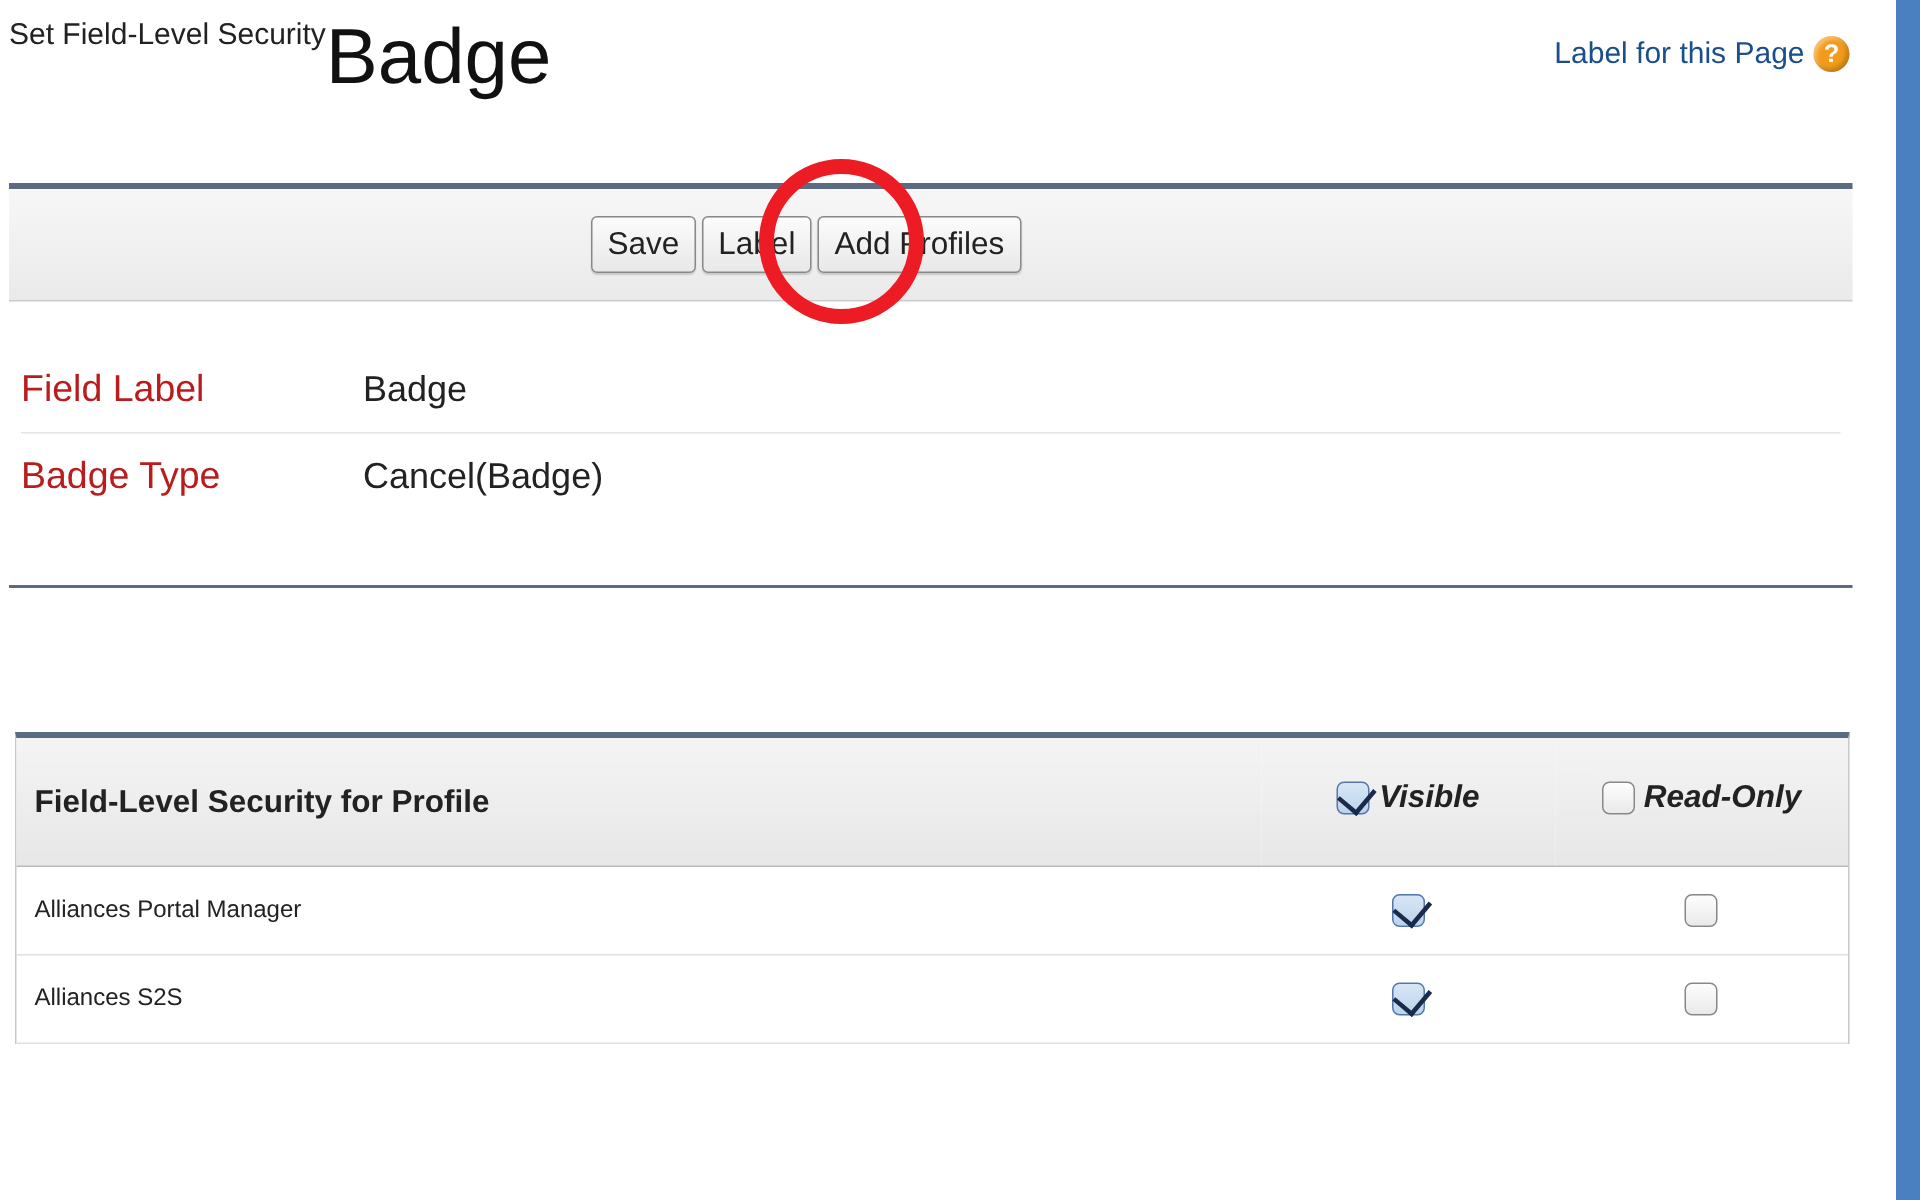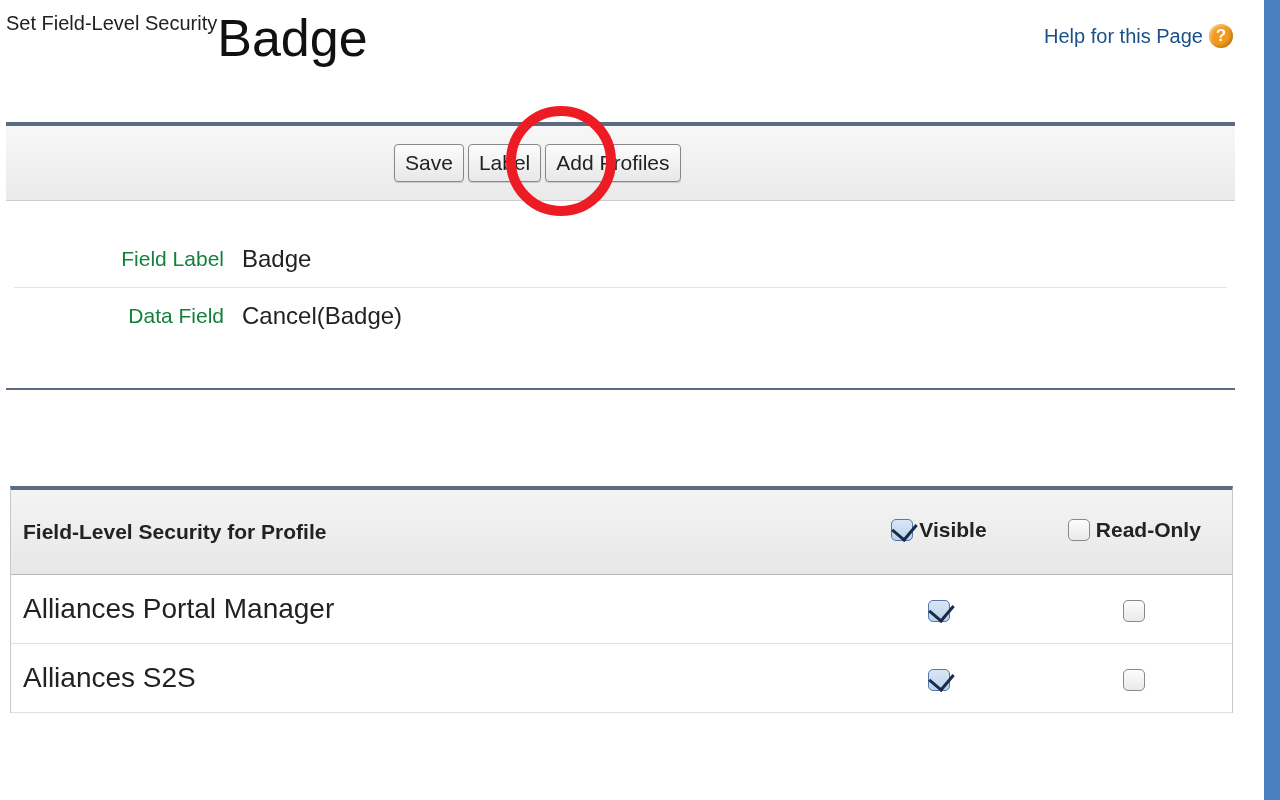--- a/index.html
+++ b/index.html
@@ -115,23 +115,22 @@
       display: flex;
       align-items: center;
       padding: 14px 0;
       border-bottom: 1px solid #e4e4e4;
     }
     .detail-row:last-child {
       border-bottom: none;
     }
     .detail-label {
       width: 228px;
-      text-align: right;
-      font-size: 21px;
-      color: #15803d;
+      font-size: 25px;
+      color: #b91c1c;
       padding-right: 18px;
     }
     .detail-value {
       font-size: 24px;
       color: #222;
     }
     .panel2 {
       margin-top: 96px;
       border-top: 4px solid #5b6b82;
       border-left: 1px solid #c8c8c8;
@@ -153,23 +152,24 @@
       padding: 28px 12px;
       vertical-align: middle;
     }
     thead th.center {
       text-align: center;
     }
     .th-inner {
       display: inline-flex;
       align-items: center;
       gap: 6px;
+      font-style: italic;
     }
     tbody td {
-      font-size: 28px;
+      font-size: 16px;
       color: #222;
       padding: 18px 12px;
       border-bottom: 1px solid #e0e0e0;
       vertical-align: middle;
     }
     tbody td.center {
       text-align: center;
     }
     .col-profile { width: 68%; }
     .col-visible { width: 16%; }
@@ -207,39 +207,39 @@
 <div class="right-bar"></div>
 
 <div class="content">
 
   <div class="header-row">
     <div class="title-block">
       <div class="subtitle">Set Field-Level Security</div>
       <div class="title">Badge</div>
     </div>
     <a class="help-link">
-      <span class="help-text">Help for this Page</span>
+      <span class="help-text">Label for this Page</span>
       <span class="help-icon">?</span>
     </a>
   </div>
 
   <div class="panel">
     <div class="button-bar">
       <button class="btn">Save</button>
       <button class="btn">Label</button>
       <button class="btn">Add Profiles</button>
       <div class="red-circle"></div>
     </div>
     <div class="detail-section">
       <div class="detail-row">
         <div class="detail-label">Field Label</div>
         <div class="detail-value">Badge</div>
       </div>
       <div class="detail-row">
-        <div class="detail-label">Data Field</div>
+        <div class="detail-label">Badge Type</div>
         <div class="detail-value">Cancel(Badge)</div>
       </div>
     </div>
   </div>
 
   <div class="panel2">
     <table>
       <colgroup>
         <col class="col-profile">
         <col class="col-visible">

